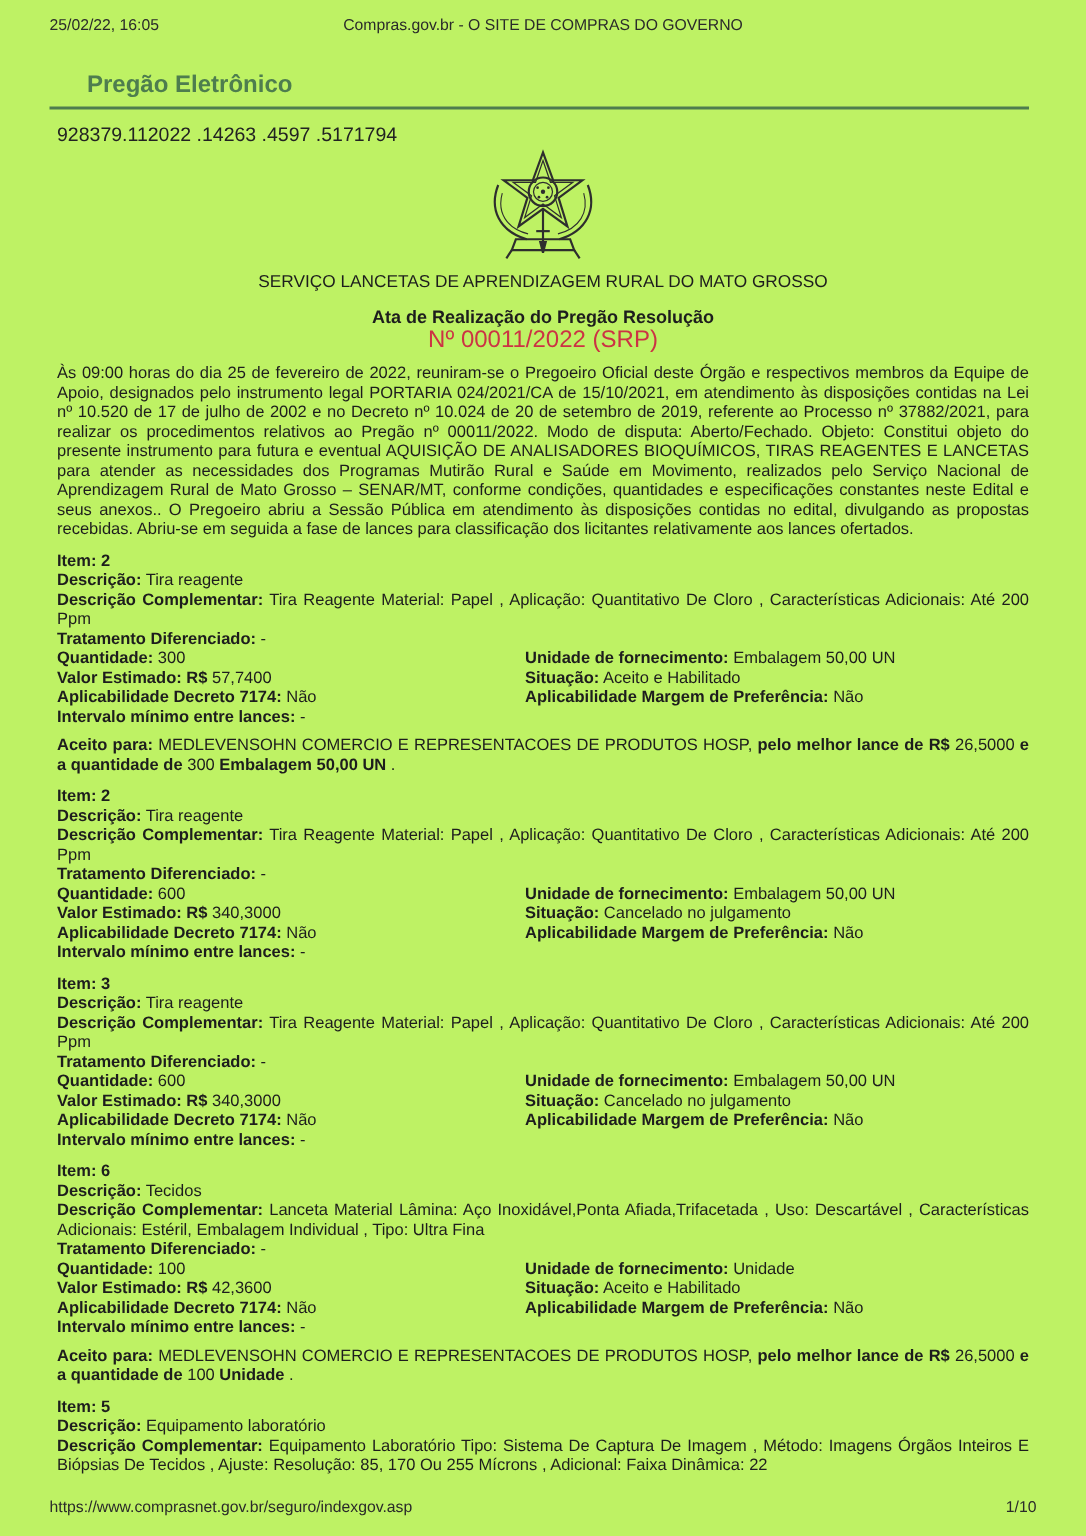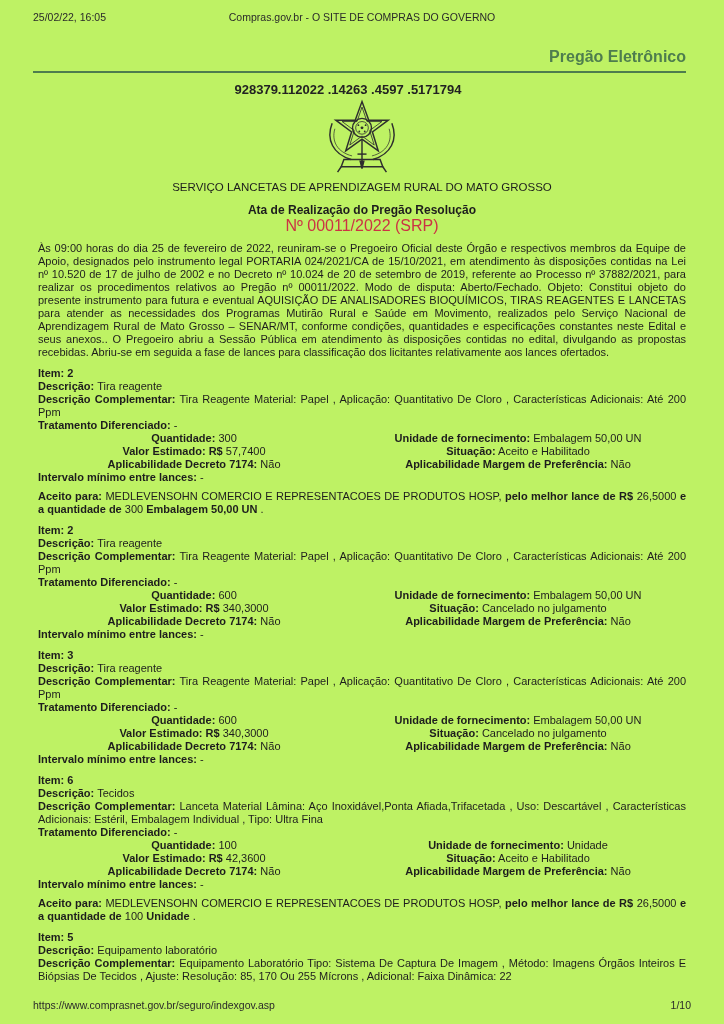--- a/index.html
+++ b/index.html
@@ -14,35 +14,35 @@
     color:#1d1d1d;
   }
   
   .print-header { position:absolute; top:11px; left:33px; right:33px; font-size:10.5px; color:#2a2a2a; }
   .ph-date { position:absolute; left:0; top:0; }
   .ph-title { text-align:center; }
   .print-footer { position:absolute; bottom:12px; left:33px; right:33px; display:flex; justify-content:space-between; font-size:10.5px; color:#2a2a2a; }
 
   
   .content { position:absolute; top:0; left:38px; right:38px; }
-  .sec-title { margin-top:47px; padding-left:20px; font-size:16px; line-height:19px; font-weight:bold; color:#4e7d4e;text-align:right; }
+  .sec-title { margin-top:47px; padding-left:20px; font-size:16px; line-height:19px; font-weight:bold; color:#4e7d4e; }
   .green-rule { margin-top:5px; margin-left:-5px; border-bottom:2px solid #4e7d4e; }
-  .code-number { margin-top:9px; padding-right:28px; text-align:center; font-size:13px; line-height:16px; font-weight:bold; color:#222; }
+  .code-number { margin-top:9px; padding-right:28px; text-align:left; font-size:13px; line-height:16px; font-weight:normal; color:#222; }
   .emblem-wrap { margin-top:0; text-align:center; }
   .emblem { display:inline-block; width:96px; height:76px; }
   .org-name { margin-top:3px; text-align:center; font-size:11.5px; line-height:14px; }
   .doc-title { margin-top:9px; text-align:center; font-size:12px; line-height:15px; font-weight:bold; }
   .doc-number { text-align:center; font-size:16px; line-height:15px; color:#cc3344; }
   .intro { margin-top:9px; text-align:justify; }
 
   .item { margin-top:8px; }
   .item.after-aceito { margin-top:8px; }
   .item-title { font-weight:bold; }
   .just { text-align:justify; }
-  .cols { display:grid; grid-template-columns:312px 1fr;text-align:center; }
+  .cols { display:grid; grid-template-columns:312px 1fr; }
   b { font-weight:bold; }
   .aceito { margin-top:6px; text-align:justify; }
 </style>
 </head>
 <body>
 
 <div class="page">
 
   <div class="print-header">
     <span class="ph-date">25/02/22, 16:05</span>

